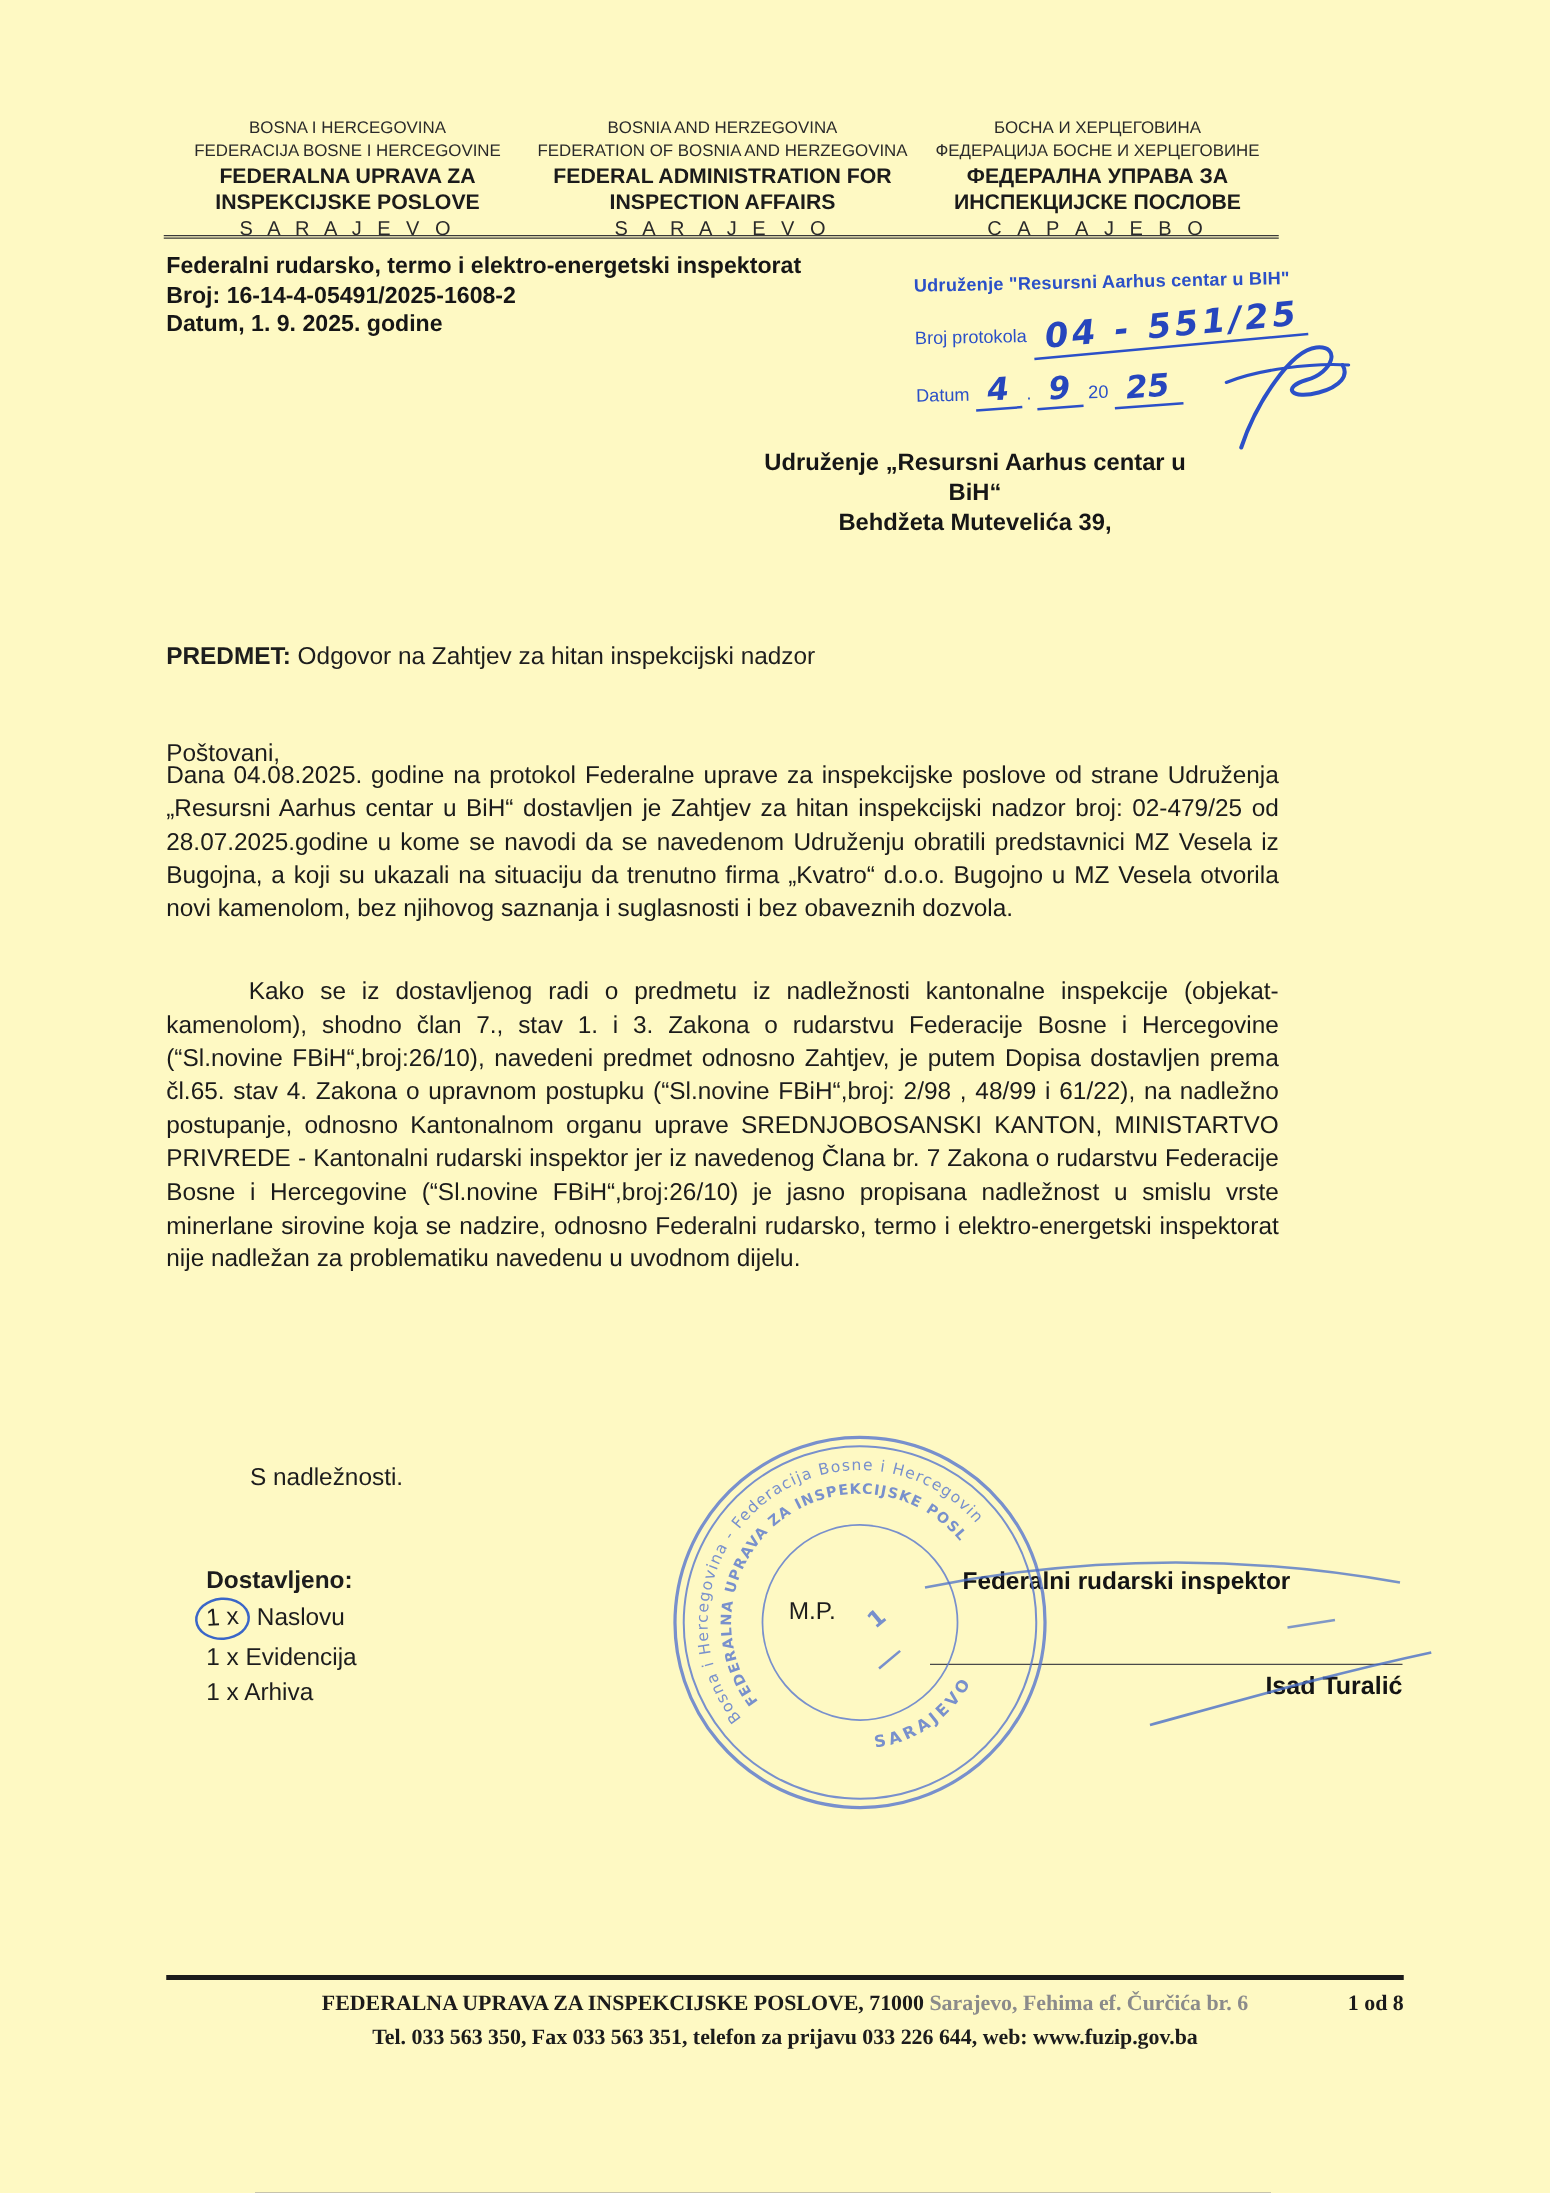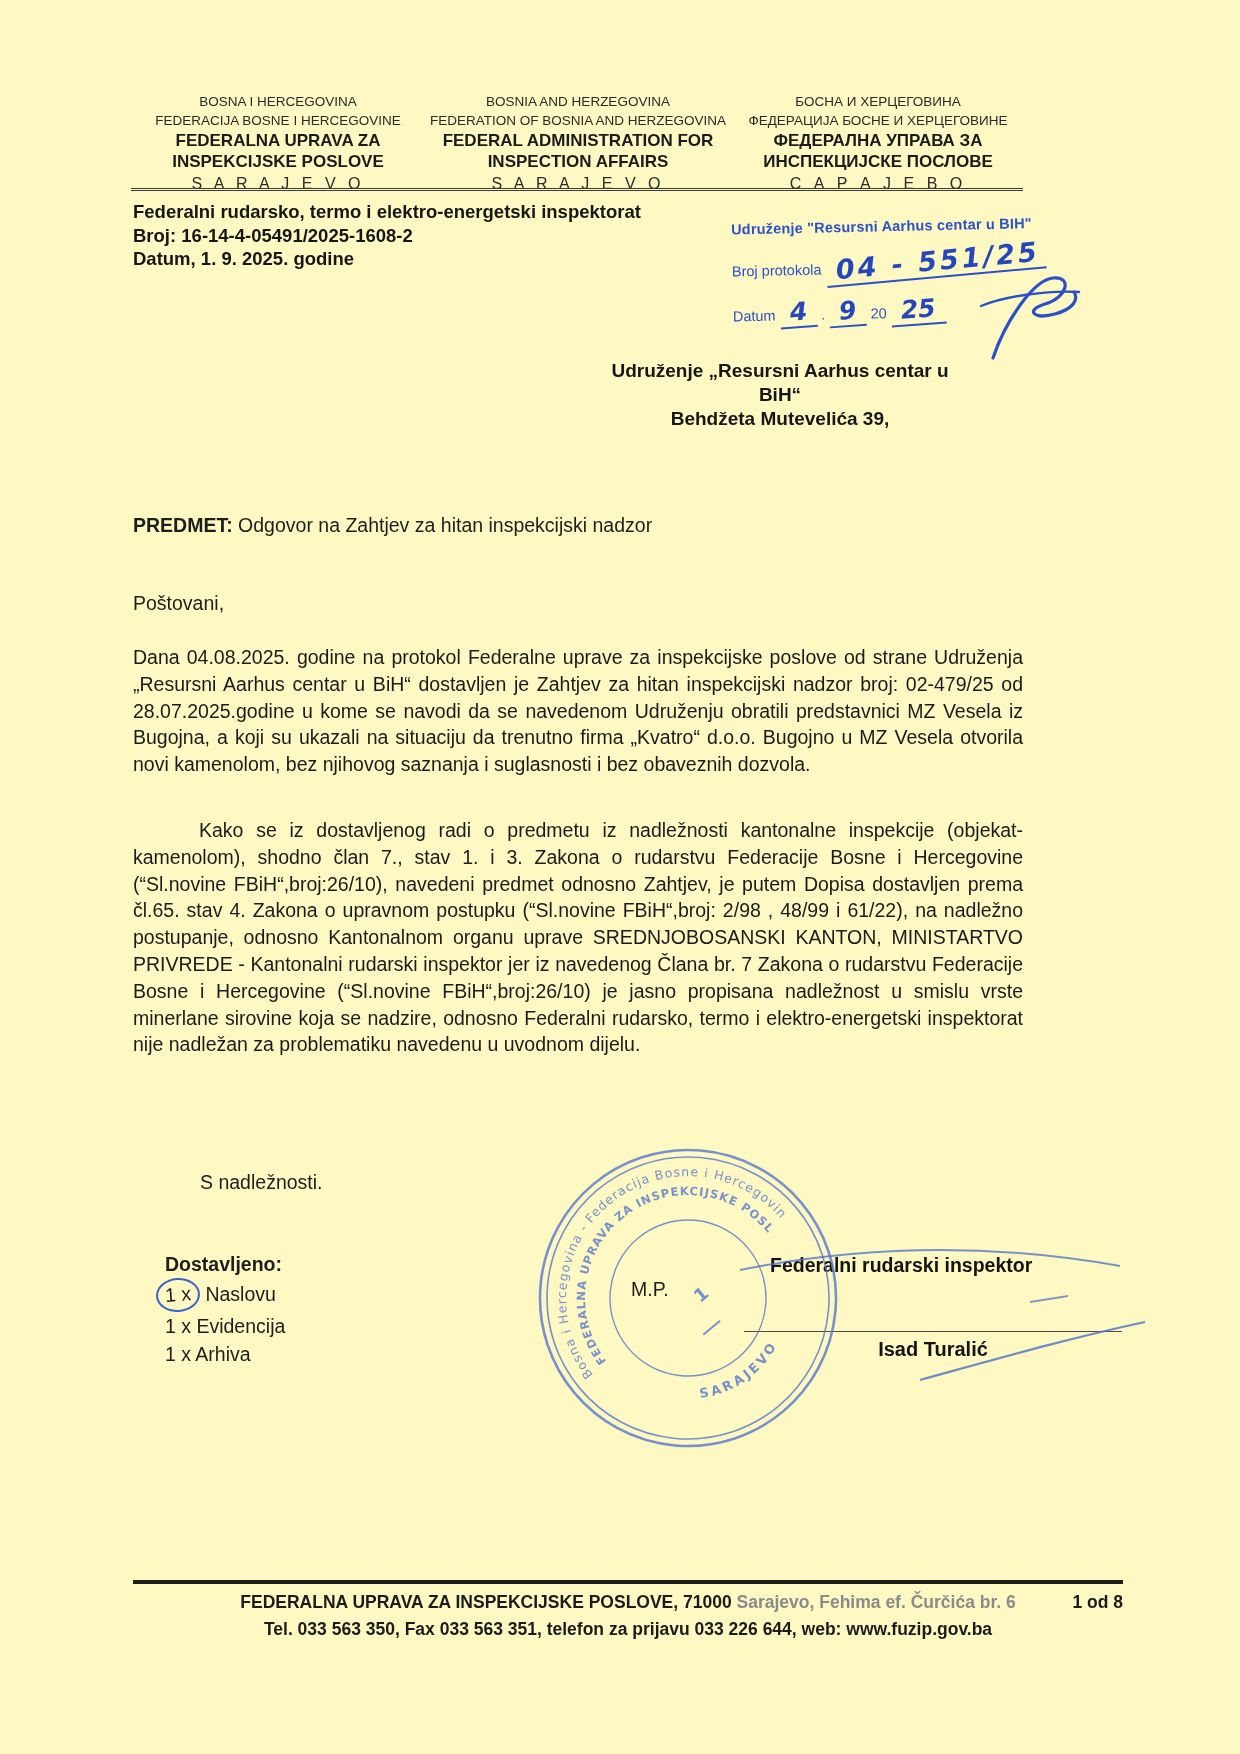--- a/index.html
+++ b/index.html
@@ -34,43 +34,43 @@
   .pk-20{font-size:14.5px;}
   .squiggle{left:975px;top:262px;}
 
   
   .recipient{left:560px;top:344px;width:440px;text-align:center;font-size:19px;font-weight:bold;line-height:24px;color:#161616;margin-top:15px;}
 
   
   .subject{left:133px;top:514px;font-size:19.5px;}
   .subject b{font-weight:bold;}
   .salutation{left:133px;top:568px;font-size:19.5px;margin-top:24px;}
-  .para{left:133px;width:890px;font-size:19.5px;line-height:26.8px;text-align:justify;color:#1b1b1b;margin-top:37px;}
+  .para{left:133px;width:890px;font-size:19.5px;line-height:26.8px;text-align:justify;color:#1b1b1b;}
   .p1{top:607px;}
   .p2{top:780px;text-indent:66px;}
   .closing{left:200px;top:1171px;font-size:19.5px;}
 
   
   .distribution{left:165px;top:1250px;font-size:19.5px;line-height:28px;}
   .dist-title{font-weight:bold;}
   .circle-mark{display:inline-block;border:2px solid #3a66c8;border-radius:50%;padding:0 7px 2px 7px;margin-left:-9px;transform:rotate(-4deg);}
 
   
   .mp{left:631px;top:1278px;font-size:19.5px;}
   .sig-title{left:770px;top:1254px;width:330px;font-size:19.5px;font-weight:bold;color:#141414;}
   .sig-line{left:744px;top:1331px;width:378px;border-top:1.6px solid #4a4a4a;height:0;}
-  .sig-name{left:744px;top:1338px;width:378px;text-align:center;font-size:20px;font-weight:bold;color:#141414;}
+  .sig-name{left:744px;top:1338px;width:378px;text-align:right;font-size:20px;font-weight:bold;color:#141414;}
   .pen-overlay{left:600px;top:1240px;pointer-events:none;}
 
   
   .seal{left:528px;top:1138px;opacity:.82;}
 
   
   .foot-rule{left:133px;top:1580px;width:990px;height:3.5px;background:#1c1c1c;}
-  .footer{left:133px;top:1589px;width:990px;text-align:center;font-size:17.5px;font-weight:bold;line-height:27px;color:#1b1b1b;}
+  .footer{left:133px;top:1589px;width:990px;text-align:center;font-size:17.5px;font-weight:bold;line-height:27px;color:#1b1b1b;font-family:Liberation Serif, serif;}
   .foot-gray{color:#8b8b8b;}
   .foot-page{position:absolute;right:0;top:0;font-weight:bold;color:#1b1b1b;}
 </style>
 </head>
 <body>
 
 <div class="page">
 
   <div class="abs letterhead">
     <div class="lh-col">

